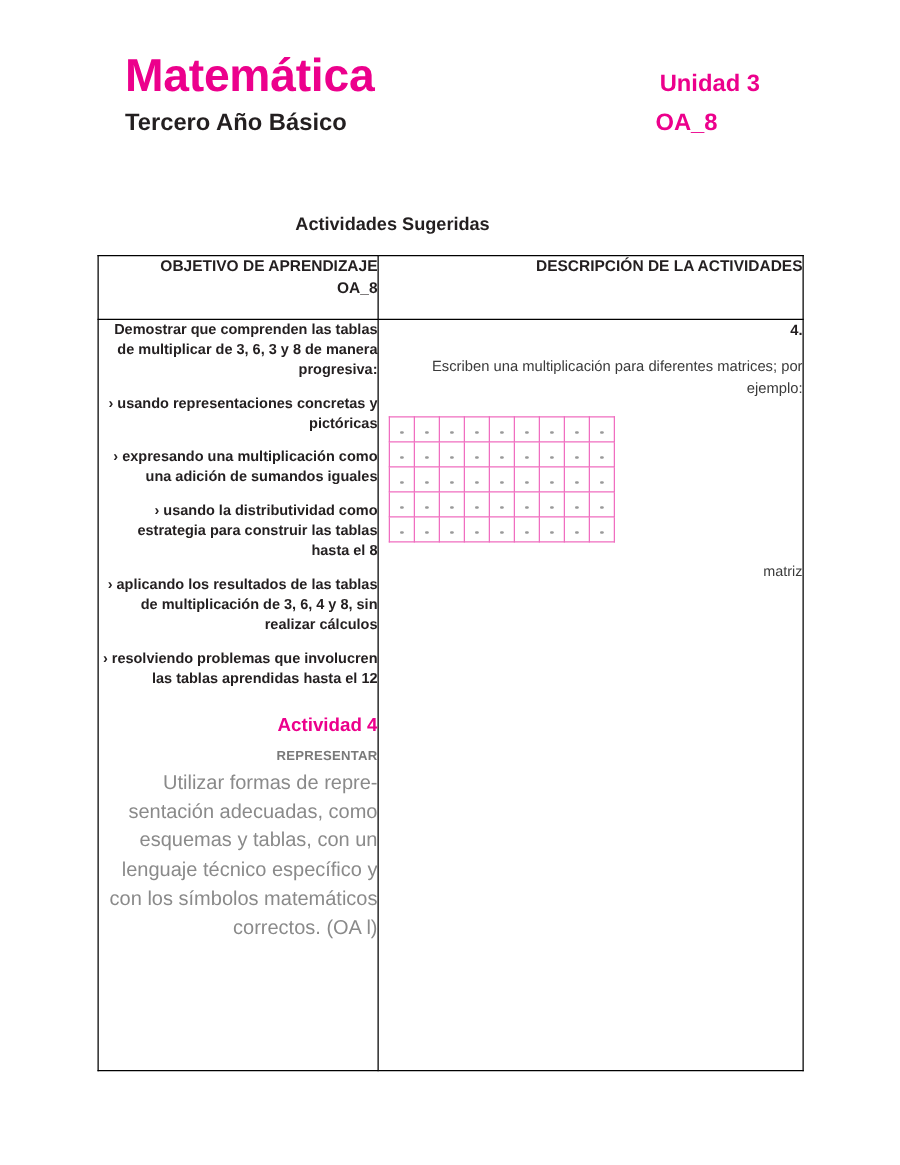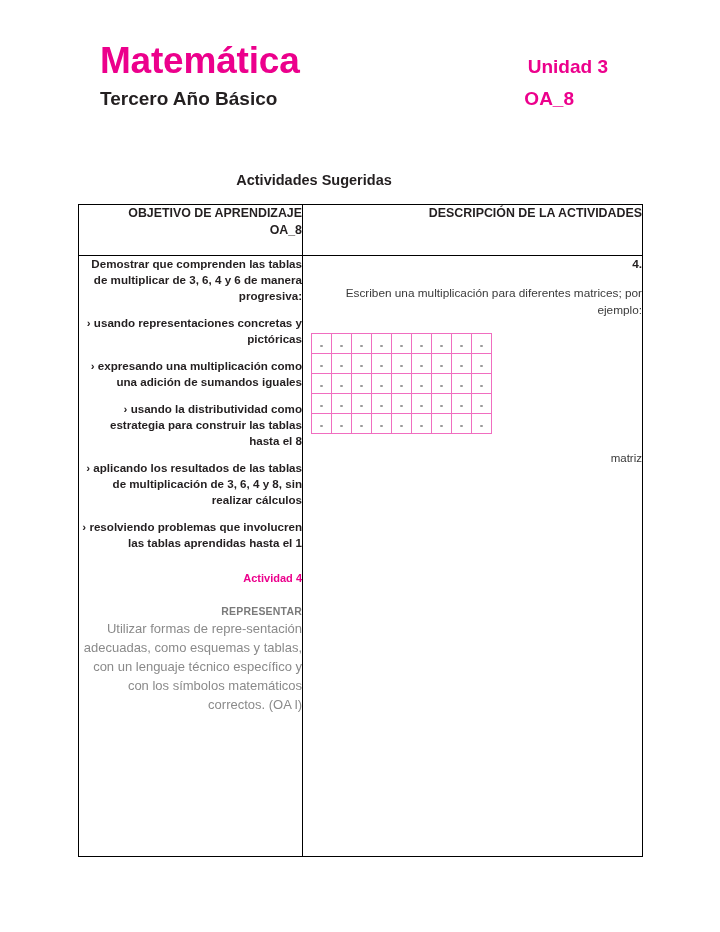--- a/index.html
+++ b/index.html
@@ -132,35 +132,35 @@
     color: #231f20;
     margin-bottom: 12px !important;
   }
   .instruction {
     margin-bottom: 14px !important;
   }
 
   
   .activity-label {
     color: #ec008c;
-    font-size: 11px;
+    font-size: 15px;
     font-weight: bold;
     margin-top: 20px;
-    margin-bottom: 18px;
+    margin-bottom: 7px;
   }
   .skill-title {
     color: #7a7a7a;
     font-size: 10.5px;
     font-weight: bold;
     letter-spacing: 0.2px;
     margin-bottom: 2px;
   }
   .skill-text {
     color: #8a8a8a;
-    font-size: 13px;
+    font-size: 16px;
     font-weight: normal;
     line-height: 1.45;
   }
 
   
   .matrix-wrap {
     margin: 6px 0 16px 8px;
   }
   .matrix {
     border-collapse: collapse;
@@ -212,26 +212,26 @@
     <tbody>
       <tr>
         <td class="th-cell">
           <div>OBJETIVO DE APRENDIZAJE</div>
           <div>OA_8</div>
         </td>
         <td class="th-cell th-center">DESCRIPCIÓN DE LA ACTIVIDADES</td>
       </tr>
       <tr>
         <td class="body-left">
-          <p>Demostrar que comprenden las tablas de multiplicar de 3, 6, 4 y 6 de manera progresiva:</p>
+          <p>Demostrar que comprenden las tablas de multiplicar de 3, 6, 3 y 8 de manera progresiva:</p>
           <p>› usando representaciones concretas y pictóricas</p>
           <p>› expresando una multiplicación como una adición de sumandos iguales</p>
           <p>› usando la distributividad como estrategia para construir las tablas hasta el 8</p>
           <p>› aplicando los resultados de las tablas de multiplicación de 3, 6, 4 y 8, sin realizar cálculos</p>
-          <p>› resolviendo problemas que involucren las tablas aprendidas hasta el 1</p>
+          <p>› resolviendo problemas que involucren las tablas aprendidas hasta el 12</p>
           <div class="activity-label">Actividad 4</div>
           <div class="skill-title">REPRESENTAR</div>
           <div class="skill-text">Utilizar formas de repre-sentación adecuadas, como esquemas y tablas, con un lenguaje técnico específico y con los símbolos matemáticos correctos. (OA l)</div>
         </td>
         <td class="body-right">
           <p class="item-num">4.</p>
           <p class="instruction">Escriben una multiplicación para diferentes matrices; por ejemplo:</p>
           <div class="matrix-wrap">
             <table class="matrix">
                 <tbody id="matrix-body">

